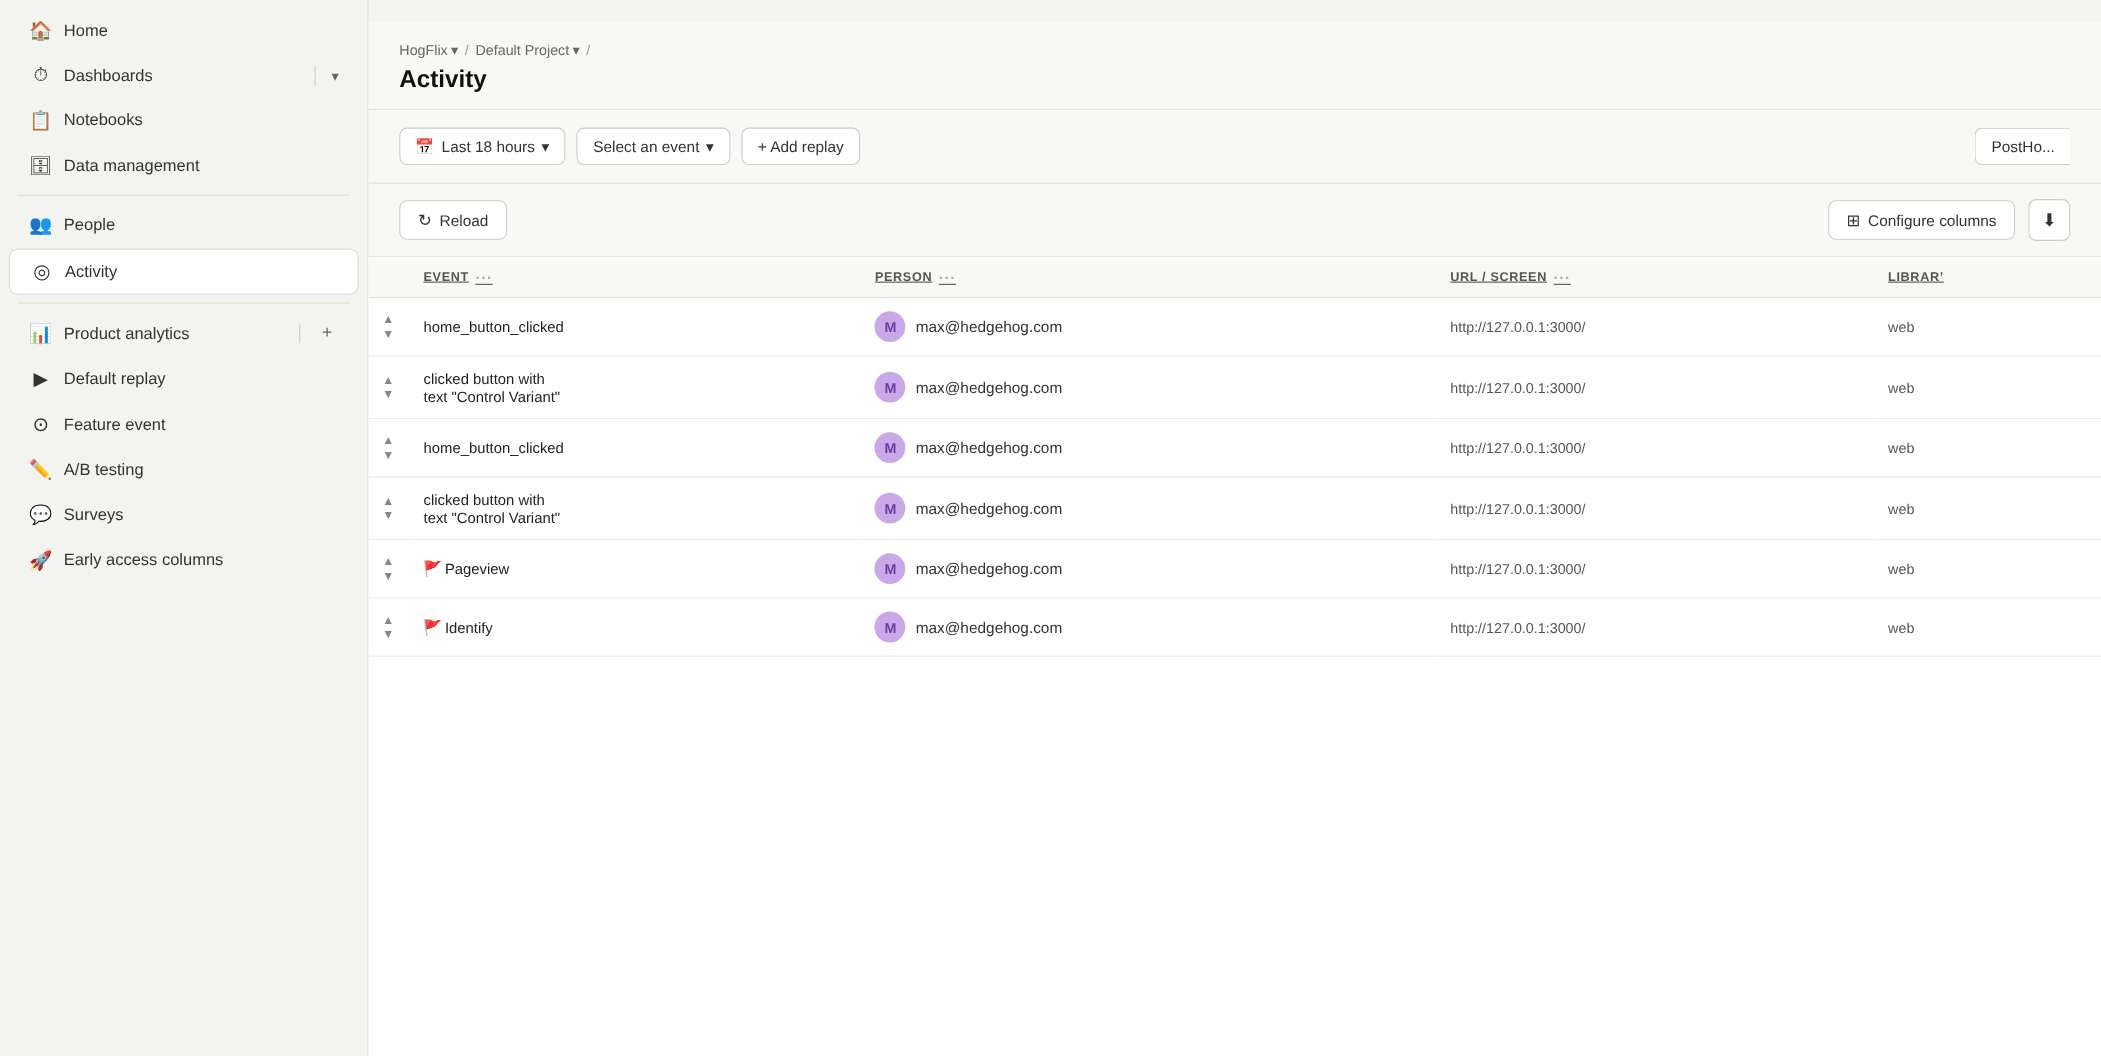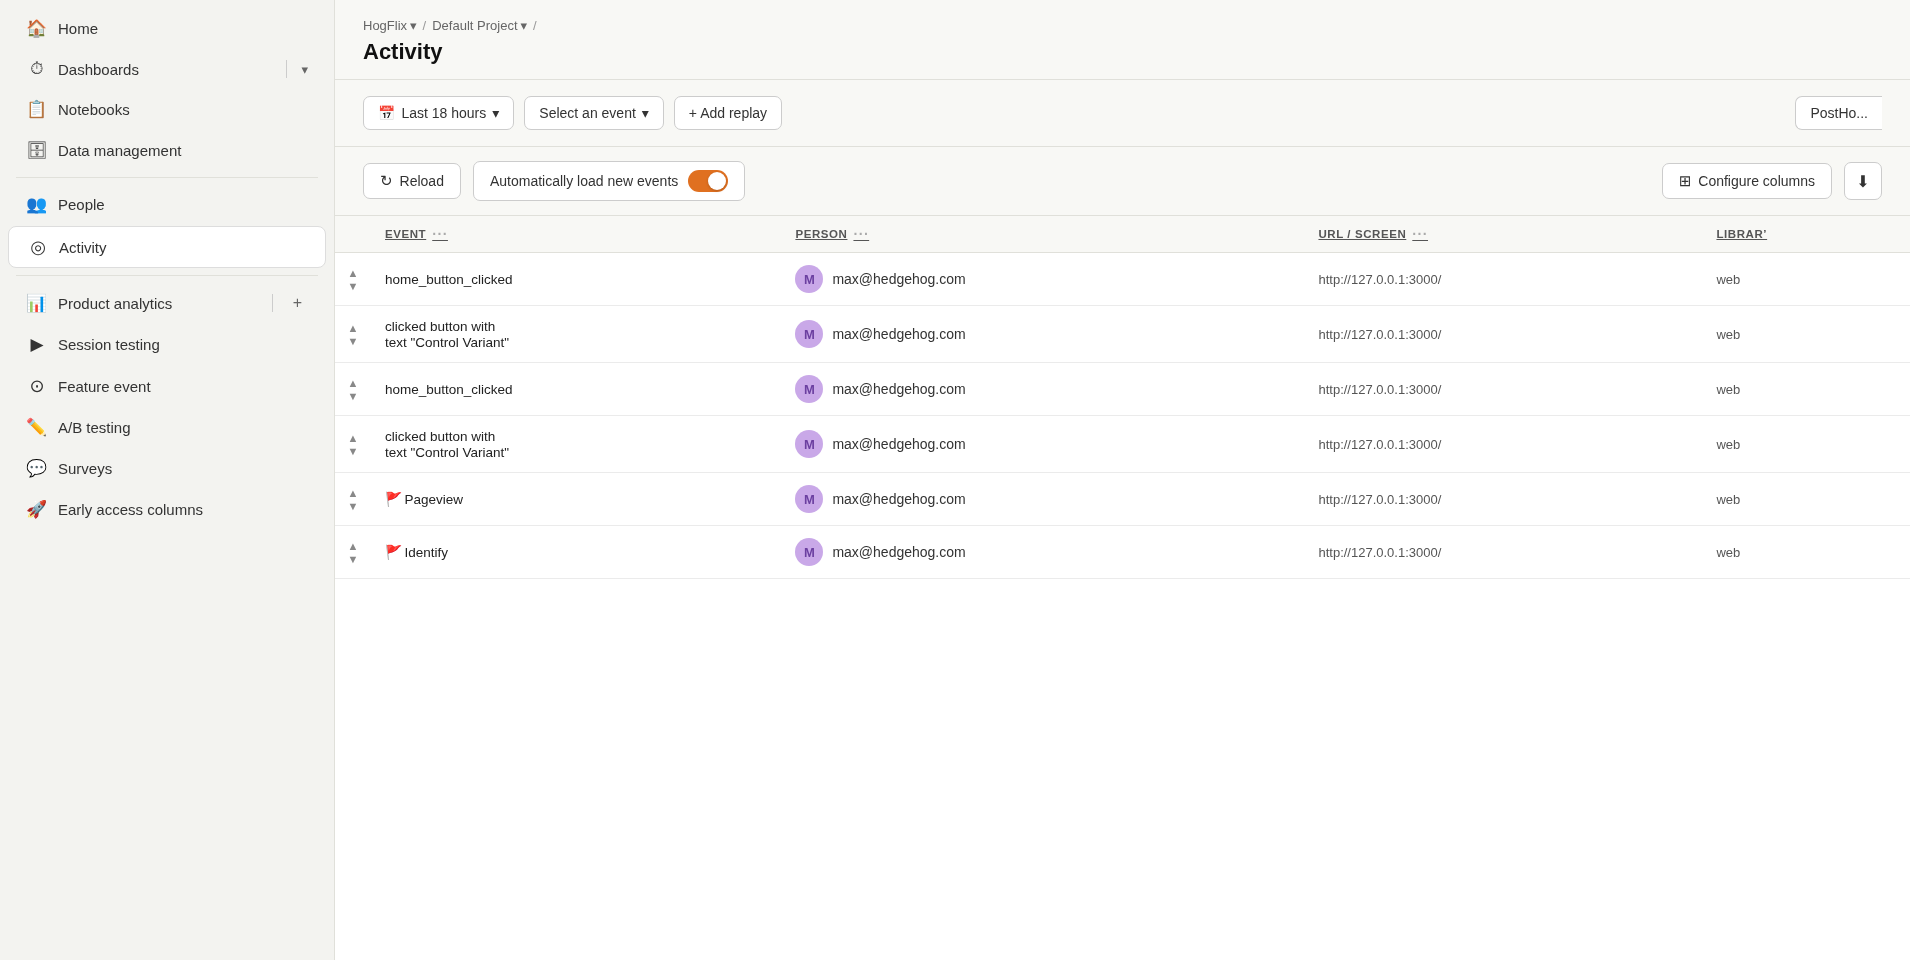--- a/index.html
+++ b/index.html
@@ -50,20 +50,21 @@
       font-size: 13px;
     }
 
     
     .main {
       flex: 1;
       display: flex;
       flex-direction: column;
       background: #f8f8f5;
       overflow: hidden;
+      margin-top: 20px;
     }
 
     
     .main-header {
       background: #f8f8f5;
       padding: 18px 28px 14px;
       border-bottom: 1px solid #e0e0da;
     }
     .breadcrumb {
       display: flex;
@@ -306,21 +307,21 @@
   </div>
   <div class="sidebar-section-divider"></div>
   <div class="sidebar-item">
     <span class="icon">📊</span>
     <span class="label">Product analytics</span>
     <span class="sidebar-divider-vertical"></span>
     <span class="sidebar-plus">+</span>
   </div>
   <div class="sidebar-item">
     <span class="icon">▶</span>
-    <span class="label">Session testing</span>
+    <span class="label">Default replay</span>
   </div>
   <div class="sidebar-item">
     <span class="icon" style="font-size:18px;">⊙</span>
     <span class="label">Feature event</span>
   </div>
   <div class="sidebar-item">
     <span class="icon">✏️</span>
     <span class="label">A/B testing</span>
   </div>
   <div class="sidebar-item">
@@ -368,24 +369,20 @@
     <button class="btn" style="border-radius:7px 0 0 7px; border-right: none;">
       <span>PostHo...</span>
     </button>
   </div>
 
   <div class="toolbar2">
     <button class="reload-btn">
       <span style="font-size:15px;">↻</span>
       <span>Reload</span>
     </button>
-    <div class="auto-load-box">
-      <span>Automatically load new events</span>
-      <div class="toggle"></div>
-    </div>
     <div class="spacer"></div>
     <button class="config-btn">
       <span style="font-size:15px;">⊞</span>
       <span>Configure columns</span>
     </button>
     <button class="download-btn">
       <span>⬇</span>
     </button>
   </div>
 

